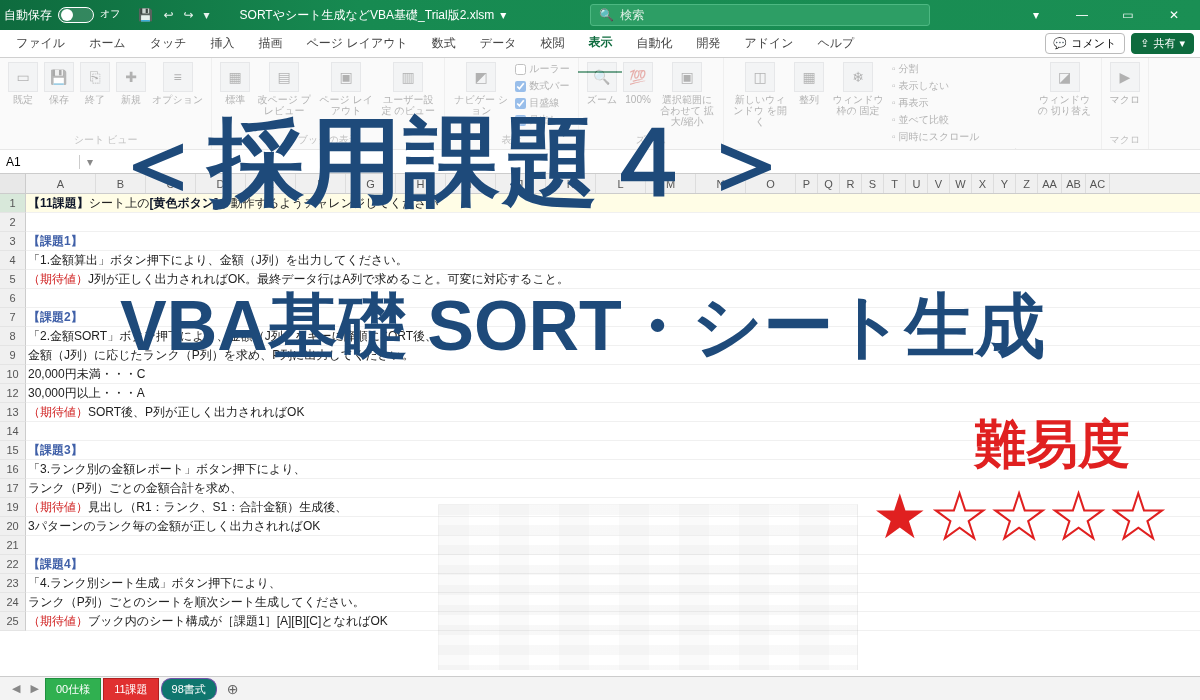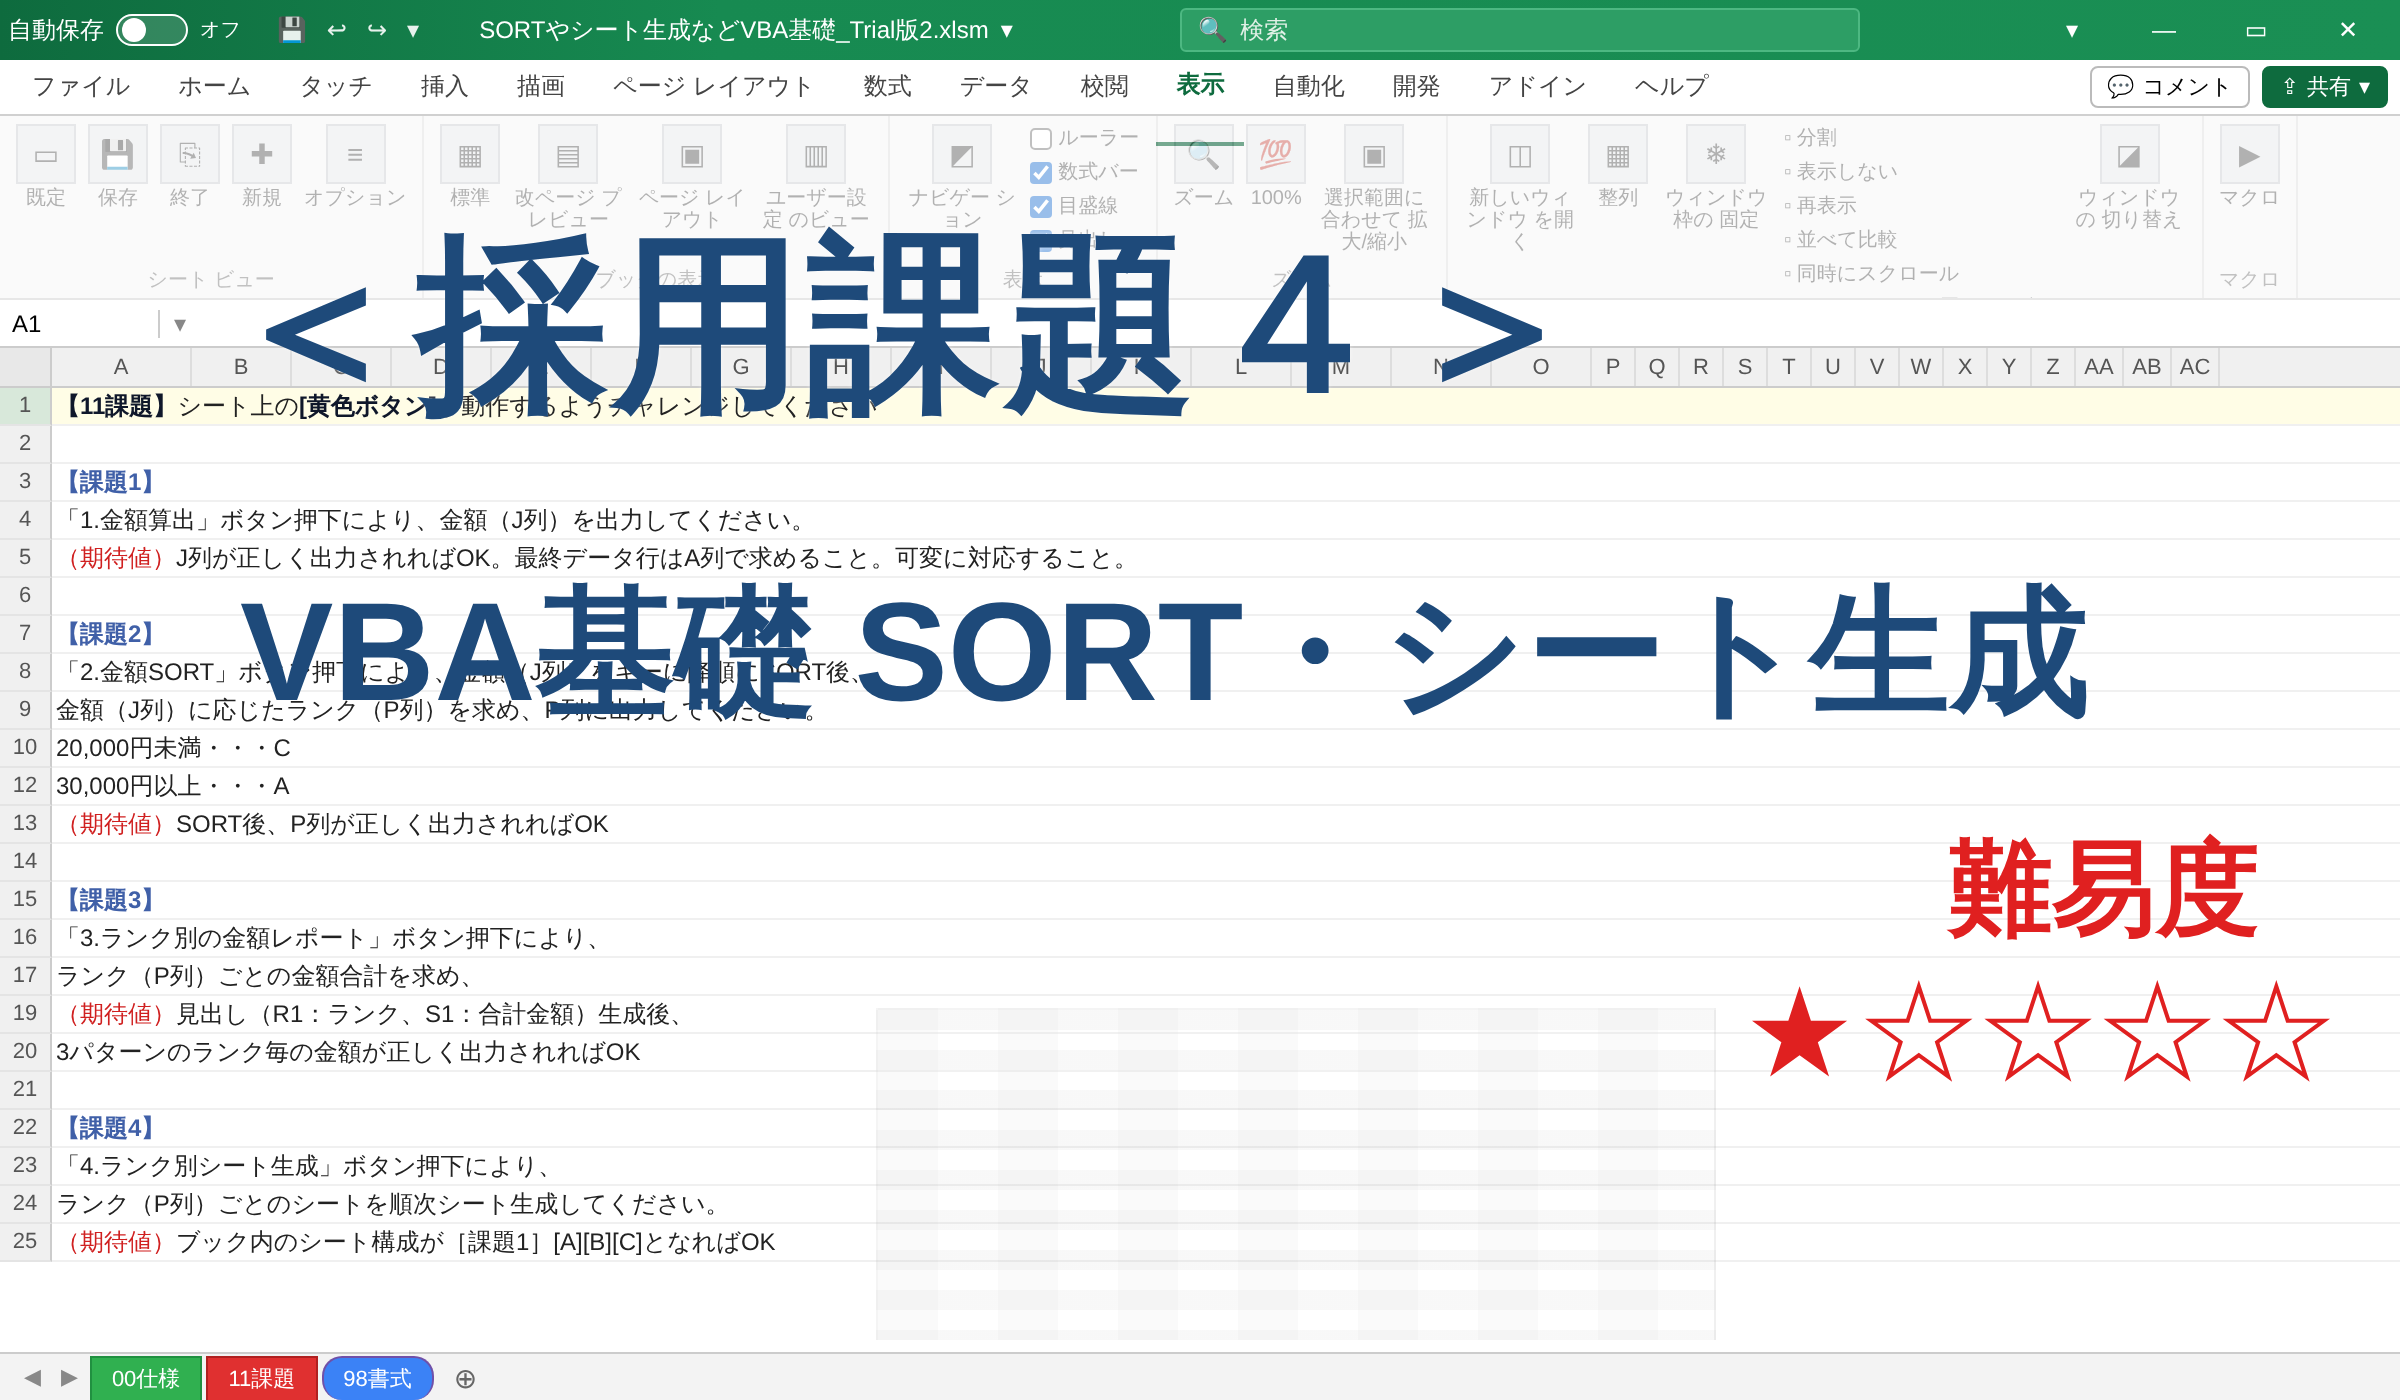--- a/index.html
+++ b/index.html
@@ -1,20 +1,20 @@
 <!DOCTYPE html>
 <html><head>
 <meta charset="utf-8">
 <style>
 * { margin: 0; padding: 0; box-sizing: border-box; font-family: "Yu Gothic UI", "Meiryo", sans-serif; }
 body { width: 1200px; height: 700px; background: #fff; overflow: hidden; position: relative; }
 
 
 .titlebar { height: 30px; background: linear-gradient(to right, #0e6b3e 0%, #178a51 30%, #1a8f54 100%); display: flex; align-items: center; color: #fff; font-size: 12px; padding: 0 4px; }
-.titlebar .autosave { display: flex; align-items: center; gap: 6px; margin-right: 8px; }
+.titlebar .autosave { display: flex; align-items: flex-start; gap: 6px; margin-right: 8px; }
 .titlebar .toggle { width: 36px; height: 16px; border: 1px solid #fff; border-radius: 8px; position: relative; background: rgba(255,255,255,0.15); }
 .titlebar .toggle::after { content:""; position:absolute; left:2px; top:1px; width:12px; height:12px; border-radius:50%; background:#fff; }
 .titlebar .toggle-label { font-size:10px; }
 .titlebar .qat { display: flex; gap: 10px; margin: 0 10px; align-items: center; }
 .titlebar .qat span { opacity: 0.9; cursor: pointer; }
 .titlebar .filename { margin: 0 auto 0 20px; display: flex; align-items: center; gap: 6px; }
 .titlebar .searchbox { background: #2d9e65; border: 1px solid #4db882; border-radius: 3px; width: 340px; height: 22px; display: flex; align-items: center; padding: 0 8px; gap: 6px; color: #e0f0e6; font-size: 12px; }
 .titlebar .wincontrols { margin-left: auto; display: flex; gap: 2px; }
 .titlebar .wincontrols div { width: 44px; height: 30px; display:flex; align-items:center; justify-content:center; cursor:pointer; }
 
@@ -73,21 +73,21 @@
   repeating-linear-gradient(to bottom, rgba(200,200,200,0.25) 0 10px, rgba(255,255,255,0.25) 10px 20px),
   repeating-linear-gradient(to right, rgba(180,180,180,0.2) 0 30px, rgba(255,255,255,0) 30px 60px);
   border:1px solid rgba(150,150,150,0.25); z-index:5; opacity:0.55; }
 
 
 .sheettabs { position:absolute; left:0; right:0; bottom:0; height:24px; background:#f3f3f3; border-top:1px solid #ccc; display:flex; align-items:center; font-size:11px; padding:0 8px; gap:2px; }
 .sheettabs .nav { color:#888; padding:0 4px; cursor:pointer; }
 .stab { padding:3px 10px; border:1px solid #aaa; border-bottom:none; background:#fff; cursor:pointer; }
 .stab.green { background:#30b050; color:#fff; border-color:#209040; }
 .stab.red { background:#e03030; color:#fff; border-color:#b02020; }
-.stab.purple { background:#3b82f6; color:#fff; border-color:#7050a8;border-radius:10px; }
+.stab.purple { background:#0f766e; color:#fff; border-color:#7050a8;border-radius:10px; }
 .sheettabs .plus { padding:0 8px; color:#666; cursor:pointer; font-size:14px; }
 
 .faded { opacity: 0.45; }
 </style>
 </head>
 <body>
 
 <div class="titlebar">
   <div class="autosave">
     <span>自動保存</span>

